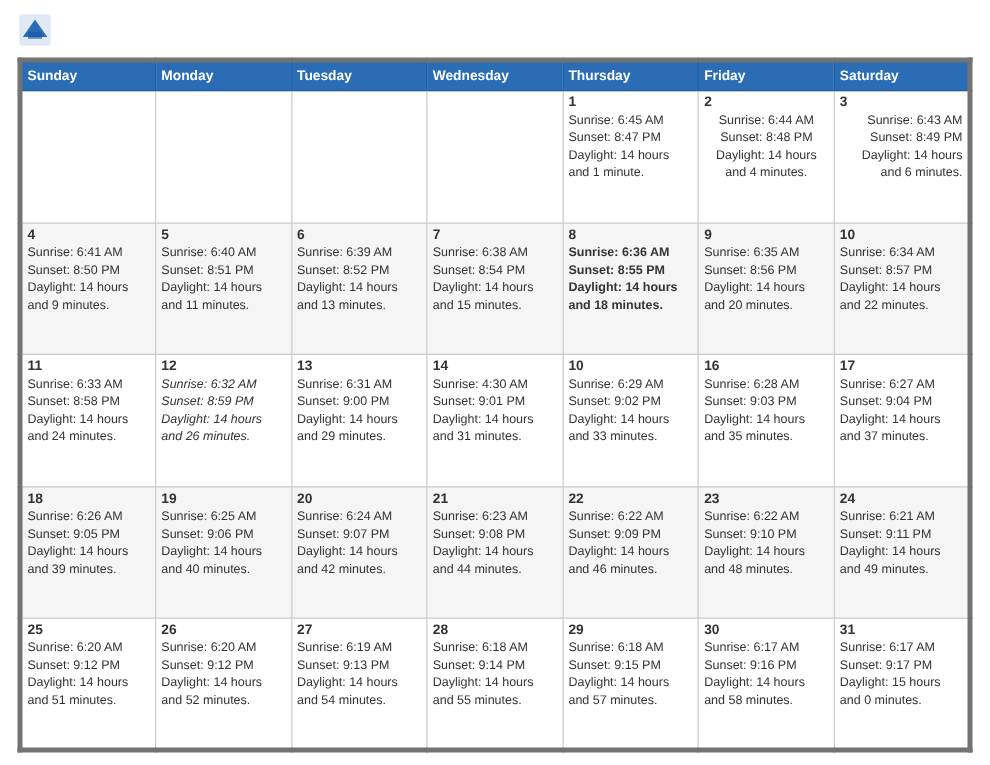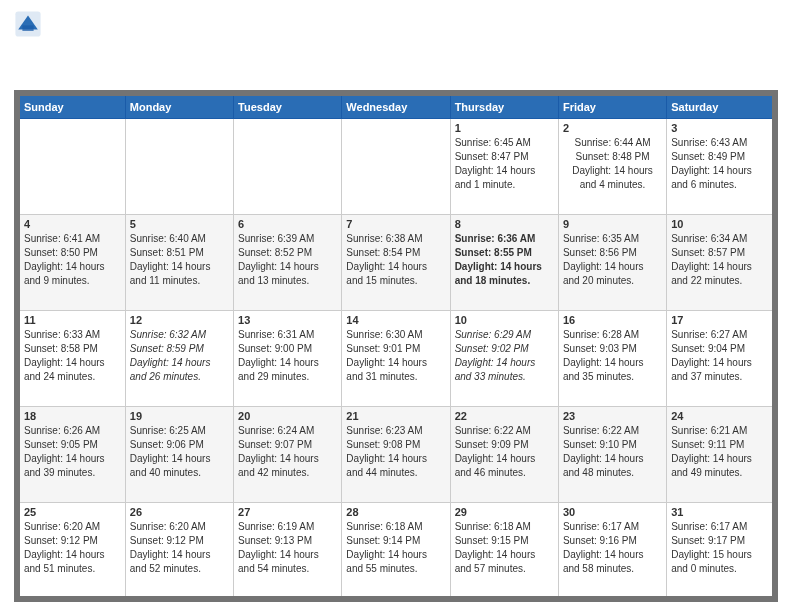--- a/index.html
+++ b/index.html
@@ -50,25 +50,24 @@
       font-weight: bold;
       color: #333;
       line-height: 1.1;
     }
     .sub-title {
       font-size: 14px;
       color: #555;
     }
     .calendar {
       flex: 1;
-      border: 6px solid #737373;
+      border: 4px solid #737373;
       border-collapse: collapse;
       width: 100%;
       table-layout: fixed;
-      margin-top: 44px;
     }
     .calendar thead tr th {
       background: #2a6db5;
       color: #fff;
       font-size: 11px;
       font-weight: bold;
       padding: 5px 4px;
       border: 1px solid #1a5ba8;
       text-align: left;
     }
@@ -148,21 +147,21 @@
           </td>
           <td>
             <span class="day-num">2</span>
             <div class="day-info" style="white-space: pre-line; text-align: center;">Sunrise: 6:44 AM
 Sunset: 8:48 PM
 Daylight: 14 hours
 and 4 minutes.</div>
           </td>
           <td>
             <span class="day-num">3</span>
-            <div class="day-info" style="white-space: pre-line;">Sunrise: 6:43 AM
+            <div class="day-info" style="white-space: pre-line; text-align: right;">Sunrise: 6:43 AM
 Sunset: 8:49 PM
 Daylight: 14 hours
 and 6 minutes.</div>
           </td>
         </tr>
         <tr>
           <td>
             <span class="day-num">4</span>
             <div class="day-info" style="white-space: pre-line;">Sunrise: 6:41 AM
 Sunset: 8:50 PM
@@ -229,28 +228,28 @@
           </td>
           <td>
             <span class="day-num">13</span>
             <div class="day-info" style="white-space: pre-line;">Sunrise: 6:31 AM
 Sunset: 9:00 PM
 Daylight: 14 hours
 and 29 minutes.</div>
           </td>
           <td>
             <span class="day-num">14</span>
-            <div class="day-info" style="white-space: pre-line;">Sunrise: 6:30 AM
+            <div class="day-info" style="white-space: pre-line;">Sunrise: 4:30 AM
 Sunset: 9:01 PM
 Daylight: 14 hours
 and 31 minutes.</div>
           </td>
           <td>
             <span class="day-num">10</span>
-            <div class="day-info" style="white-space: pre-line; font-style: italic;">Sunrise: 6:29 AM
+            <div class="day-info" style="white-space: pre-line;">Sunrise: 6:29 AM
 Sunset: 9:02 PM
 Daylight: 14 hours
 and 33 minutes.</div>
           </td>
           <td>
             <span class="day-num">16</span>
             <div class="day-info" style="white-space: pre-line;">Sunrise: 6:28 AM
 Sunset: 9:03 PM
 Daylight: 14 hours
 and 35 minutes.</div>

